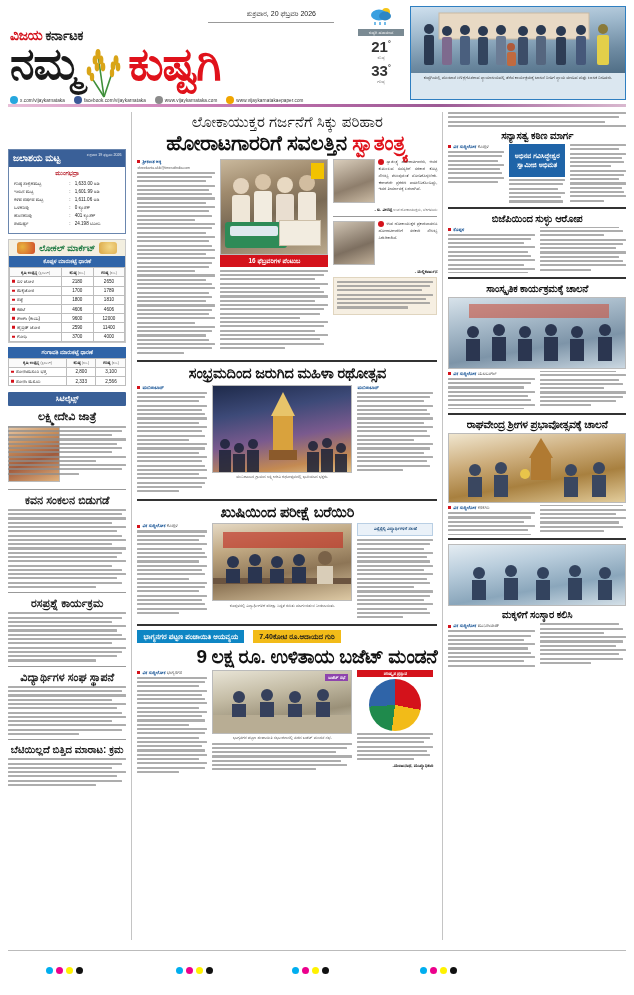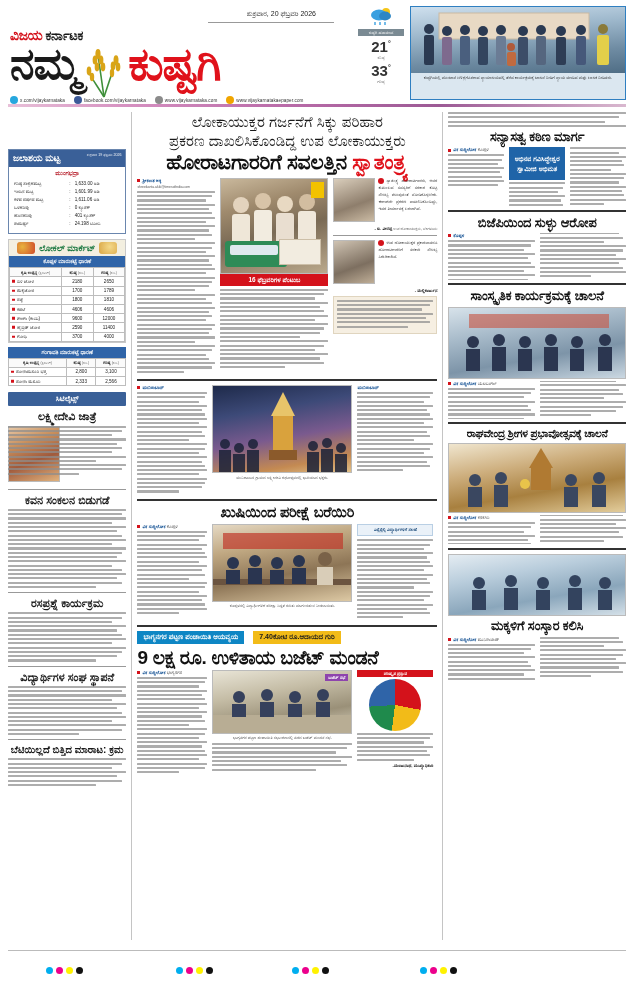--- a/index.html
+++ b/index.html
@@ -119,21 +119,21 @@
   .mugshot { width: 42px; height: 44px; border: 1px solid #bbb; background: linear-gradient(160deg,#d9cdbb,#8e7e6c 60%,#cbbba4); float: left; margin: 0 3px 2px 0; }
   .quote-dot { display:inline-block; width:6px;height:6px;border-radius:50%;background:#d4121b;vertical-align:middle;margin-right:2px; }
   .quote-txt { font-size: 4.3px; color: #222; line-height: 1.6; text-align: justify; }
   .quote-attr { font-size: 4.4px; font-weight: bold; color: #111; text-align: right; margin-top: 2px; }
   .quote-attr .sub { font-weight: normal; color: #555; font-size: 3.9px; }
 
   .tanbox { background: #f6efe2; border: 1px solid #e0d5bf; padding: 3px; margin-top: 3px; }
 
   
   .sec-h { font-size: 14.5px; font-weight: bold; color: #111; text-align: center; line-height: 1.1; margin: 3px 0; letter-spacing: -0.2px; }
-  .sec-h.r { font-size: 13px; }
+  .sec-h.r { font-size: 10px; }
 
   .twocol { column-count: 2; column-gap: 5px; }
   .threecol { column-count: 3; column-gap: 5px; }
 
   .photo { border: 1px solid #bbb; position: relative; overflow: hidden; }
   .ph-crowd { background: linear-gradient(170deg,#1e2a4a 0%,#3d4a78 30%,#7a5a8e 58%,#c48a52 85%,#e0c089 100%); }
   .ph-stage { background: linear-gradient(170deg,#e5d9c4 0%,#c0a882 30%,#8d7556 62%,#ddc9a4 100%); }
   .ph-group { background: linear-gradient(170deg,#d7e2ea 0%,#a9bccb 32%,#7d94a8 65%,#cbd8e2 100%); }
   .ph-room { background: linear-gradient(170deg,#e8e4d6 0%,#c5bda6 35%,#9a9078 68%,#ded7c4 100%); }
   .ph-temple { background: linear-gradient(170deg,#f0e6cf 0%,#cdae7d 35%,#a8803f 65%,#e3cd9c 100%); }
@@ -141,21 +141,21 @@
   .cap { font-size: 4.1px; color: #444; line-height: 1.45; padding: 1.5px 1px; text-align: center; }
 
   
   .callout { background: #1f64a8; color: #fff; font-size: 6.6px; font-weight: bold; text-align: center; line-height: 1.45; padding: 7px 4px; margin: 2px 0; }
 
   
   .banner-row { display: flex; align-items: stretch; height: 13px; margin-top: 4px; }
   .bn-blue { background: #0e86c4; color: #fff; font-size: 7px; font-weight: bold; padding: 0 6px; display: flex; align-items: center; }
   .bn-gap { width: 9px; background: #fff; }
   .bn-yellow { background: #f2bb18; color: #1a1a1a; font-size: 7px; font-weight: bold; padding: 0 6px; display: flex; align-items: center; }
-  .bighead { text-align: left; font-size: 19px; font-weight: bold; color: #111; line-height: 1.12; margin: 3px 0 2px 0; letter-spacing: -0.3px; }
+  .bighead { text-align: right; font-size: 19px; font-weight: bold; color: #111; line-height: 1.12; margin: 3px 0 2px 0; letter-spacing: -0.3px; }
 
   .pie { width: 52px; height: 52px; border-radius: 50%; margin: 2px auto;
     background: conic-gradient(#d4121b 0 28%, #f2bb18 28% 52%, #1f8a4c 52% 74%, #2f64a8 74% 100%); }
 
   
   .footer-rule { position: absolute; left: 8px; right: 8px; bottom: 44px; height: 1px; background: #bbb; }
   .cmyk-row { position: absolute; bottom: 18px; left: 0; width: 634px; height: 10px; }
   .cmyk { position: absolute; display: flex; gap: 3px; }
   .cmyk i { width: 7px; height: 7px; border-radius: 50%; display: block; }
   .c-c { background: #00aeef; } .c-m { background: #ec008c; } .c-y { background: #fff200; } .c-k { background: #111; }
@@ -499,21 +499,20 @@
           <div class="tline s2"></div>
           <div class="tline s4"></div>
       </div>
     </div>
 
     <div class="vrule"></div>
 
     <div class="col-mid">
 
       <div class="kicker">ಲೋಕಾಯುಕ್ತರ ಗರ್ಜನೆಗೆ ಸಿಕ್ಕು ಪರಿಹಾರ</div>
-      <div class="kicker">ಪ್ರಕರಣ ದಾಖಲಿಸಿಕೊಂಡಿದ್ದ ಉಪ ಲೋಕಾಯುಕ್ತರು</div>
       <div class="mainhead">
         <span>ಹೋರಾಟಗಾರರಿಗೆ ಸವಲತ್ತಿನ </span><span class="red">ಸ್ವಾತಂತ್ರ್ಯ</span>
       </div>
 
       <div class="mid-3">
         <div class="m3-a">
           <div class="byline"><span class="dot"></span><span>ಶ್ರೀಕಾಂತ ಅಕ್ಕಿ</span></div>
           <div class="small-lbl" style="font-size:3.4px;margin-bottom:2px;">shreekanta.akki@timesofindia.com</div>
           <div class="tlines">
             <div class="tline s1"></div>
@@ -627,20 +626,21 @@
               <div class="tline s5"></div>
                 <div class="tline s2"></div>
                 <div class="tline s4"></div>
             </div>
           </div>
         </div>
       </div>
 
       <div class="hr-thick"></div>
 
+      <div class="sec-h">ಸಂಭ್ರಮದಿಂದ ಜರುಗಿದ ಮಹಿಳಾ ರಥೋತ್ಸವ</div>
       <div style="display:flex;gap:5px;">
         <div style="width:70px;">
           <div class="byline"><span class="dot"></span><span>ಮುನಿರಾಬಾದ್</span></div>
           <div class="tlines">
             <div class="tline s1"></div>
               <div class="tline s2"></div>
               <div class="tline s3"></div>
               <div class="tline s1"></div>
             <div class="tline s5"></div>
               <div class="tline s2"></div>

